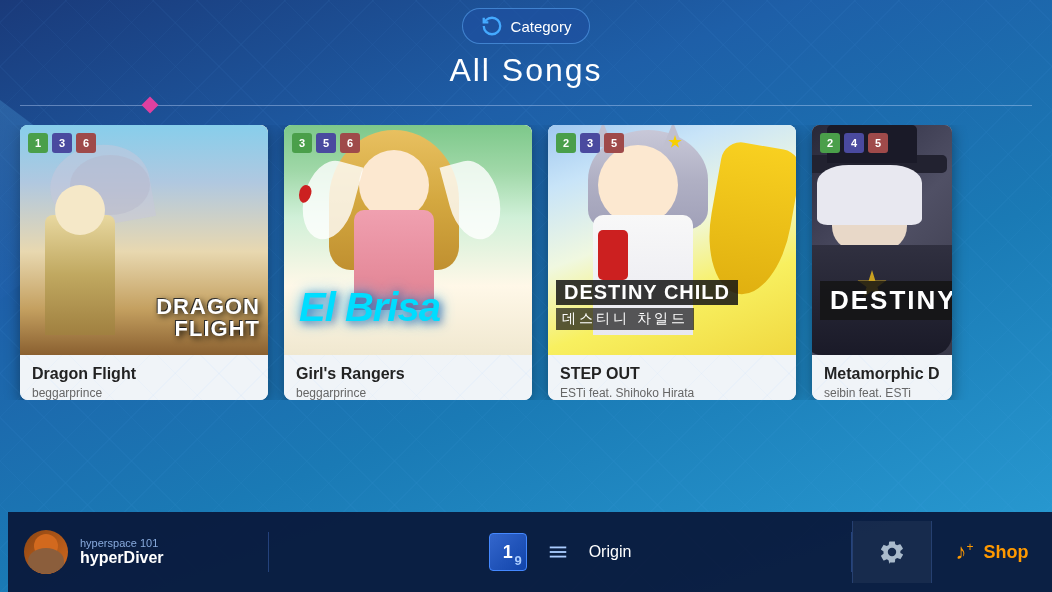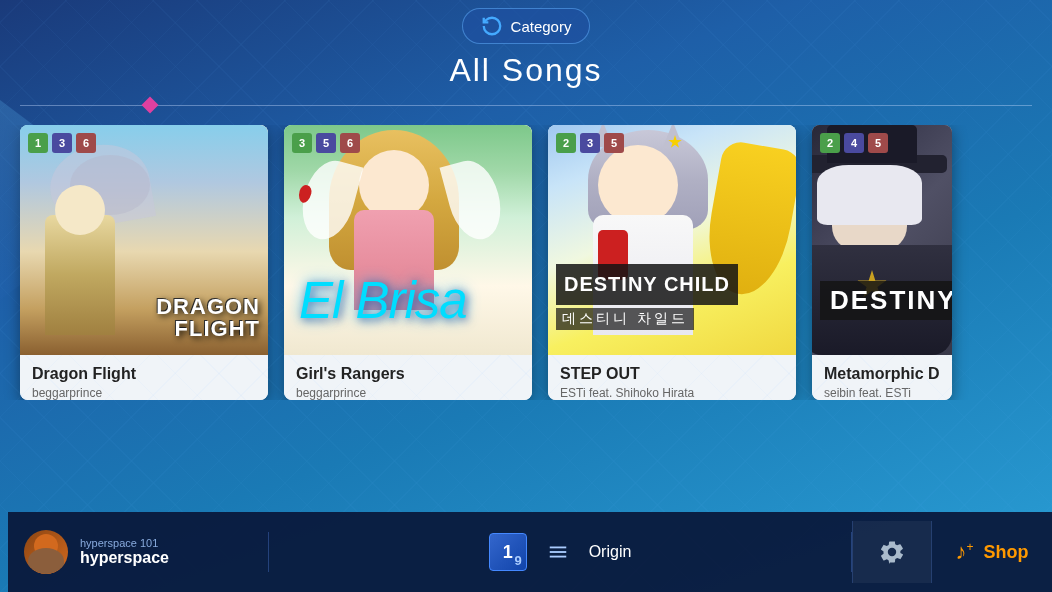--- a/index.html
+++ b/index.html
@@ -336,35 +336,35 @@
       font-weight: 900;
       color: #fff;
       text-shadow: 2px 2px 6px rgba(0,0,0,0.9), -1px -1px 0 #333;
       line-height: 1;
       text-align: right;
       letter-spacing: 1px;
     }
     .art-text-2 {
       position: absolute;
       bottom: 25px; left: 15px;
-      font-size: 51px;
-      font-weight: 400;
+      font-size: 40px;
+      font-weight: 700;
       color: #00ddff;
       text-shadow: 0 0 15px rgba(0,180,255,0.8), 2px 2px 8px rgba(0,0,100,0.6);
       font-style: italic;
       letter-spacing: -1px;
     }
     .art-text-3a {
       position: absolute;
       bottom: 50px; left: 8px;
       font-size: 20px;
       font-weight: 900;
       color: #fff;
       background: rgba(20,20,20,0.85);
-      padding: 9px 8px;
+      padding: 1px 8px;
       letter-spacing: 1px;
     }
     .art-text-3b {
       position: absolute;
       bottom: 25px; left: 8px;
       font-size: 14px;
       color: #fff;
       background: rgba(20,20,20,0.7);
       padding: 2px 6px;
       letter-spacing: 3px;
@@ -535,21 +535,21 @@
 </div>
 
 <div class="bottom-bar">
   <div class="player-section">
     <div class="avatar">
       <div style="position:absolute;top:4px;left:50%;transform:translateX(-50%);width:24px;height:24px;background:#D2691E;border-radius:50%;"></div>
       <div style="position:absolute;bottom:0;left:50%;transform:translateX(-50%);width:36px;height:26px;background:#8B5e3c;border-radius:50% 50% 0 0;"></div>
     </div>
     <div class="player-info">
       <span class="player-level">hyperspace 101</span>
-      <span class="player-name">hyperspace</span>
+      <span class="player-name">hyperDiver</span>
     </div>
   </div>
 
   <div class="bottom-divider"></div>
 
   <div class="center-section">
     <div class="rank-badge">
       <span style="font-size:18px;font-weight:bold;color:#fff;">1</span>
       <span class="rank-num">9</span>
     </div>

